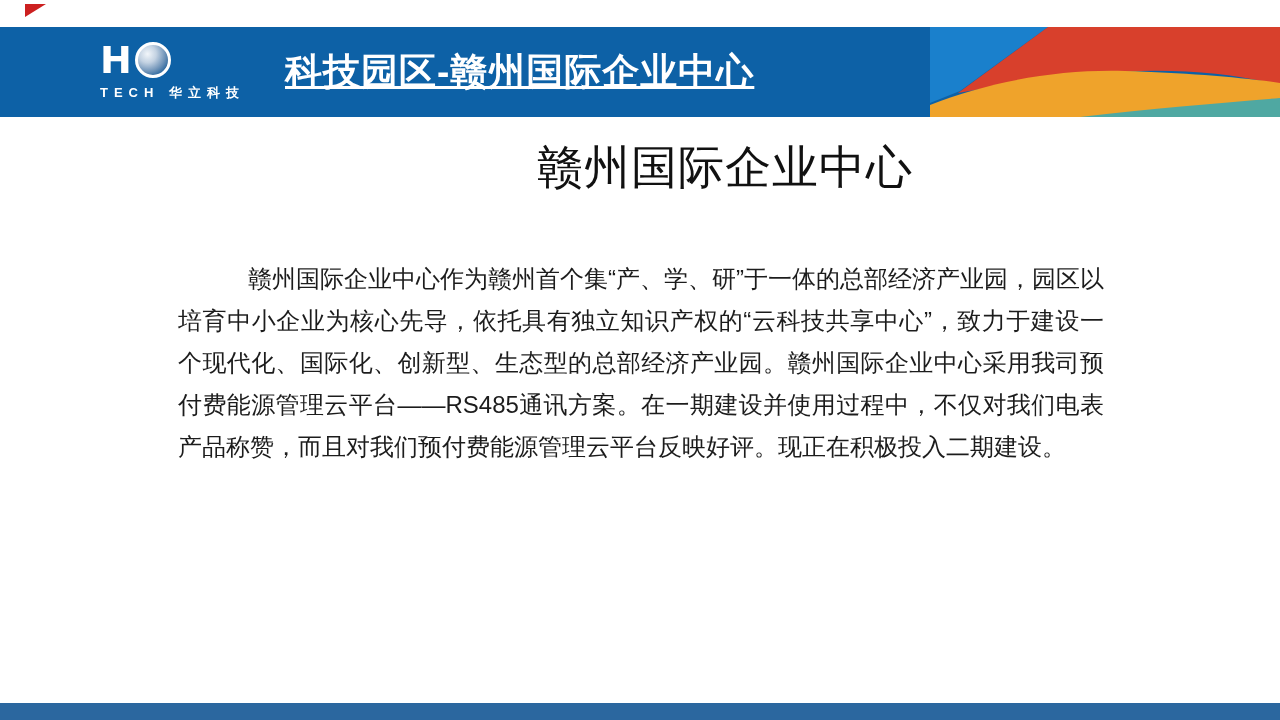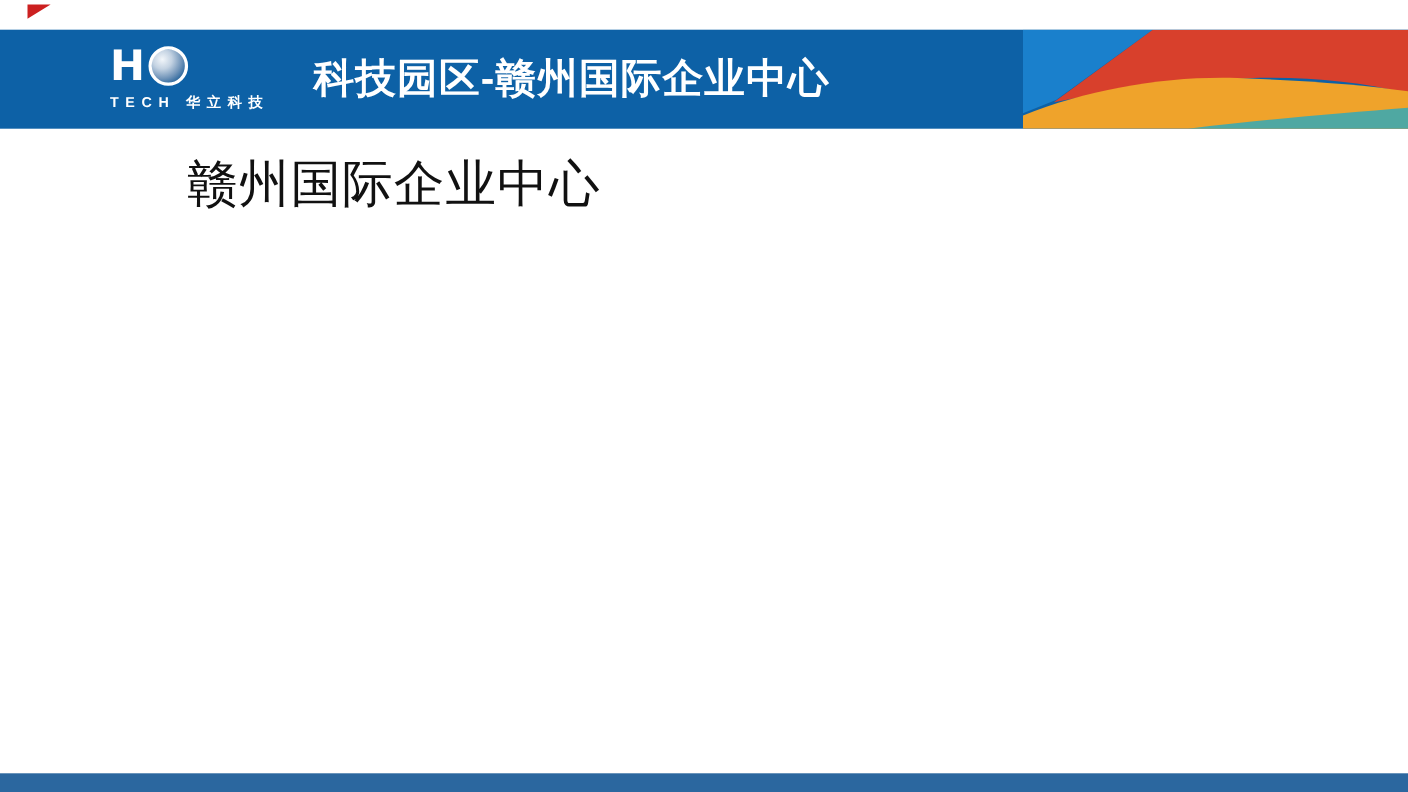--- a/index.html
+++ b/index.html
@@ -53,29 +53,30 @@
   .logo-sub{
     margin-top:3px;
     font-size:13px;font-weight:bold;letter-spacing:6px;white-space:nowrap;
   }
 
   
   .header-title{
     position:absolute;left:285px;top:50%;transform:translateY(-50%);
     color:#ffffff;font-size:37px;font-weight:bold;letter-spacing:1px;
     white-space:nowrap;
+    text-decoration:underline;
   }
 
   
   .decor{position:absolute;right:0;top:0;width:350px;height:90px;}
 
   
   .main-title{
     position:absolute;left:170px;right:0;top:137px;
-    margin:0;
+    margin:0;text-align:center;
     color:#111111;font-size:46px;font-weight:normal;letter-spacing:1px;
     white-space:nowrap;
   }
 
   
   .body-block{
     position:absolute;left:178px;top:258px;width:926px;
     color:var(--text-black);
     font-size:24px;line-height:42px;
   }
@@ -117,17 +118,18 @@
       <path d="M0 0 H118 L30 64 Q15 70 0 76 Z" style="fill:var(--decor-blue)"></path>
       <path d="M118 0 H350 V58 C260 36 165 40 28 66 L118 0 Z" style="fill:var(--decor-red)"></path>
       <path d="M0 78 C60 54 130 42 195 44 C255 46 310 50 350 56 V90 H0 Z" style="fill:var(--decor-orange)"></path>
       <path d="M150 90 C225 81 290 76 350 71 V90 Z" style="fill:var(--decor-teal)"></path>
     </svg>
   </div>
 
   <h1 class="main-title">赣州国际企业中心</h1>
 
   <div class="body-block">
+    <p><span>赣州国际企业中心作为赣州首个集“产、学、研”于一体的总部经济产业园，园区以培育中小企业为核心先导，依托具有独立知识产权的“云科技共享中心”，致力于建设一个现代化、国际化、创新型、生态型的总部经济产业园。赣州国际企业中心采用我司预付费能源管理云平台——RS485通讯方案。在一期建设并使用过程中，不仅对我们电表产品称赞，而且对我们预付费能源管理云平台反映好评。现正在积极投入二期建设。</span></p>
   </div>
 
   <div class="footer-bar"></div>
 
 </div>
 
 </body></html>

